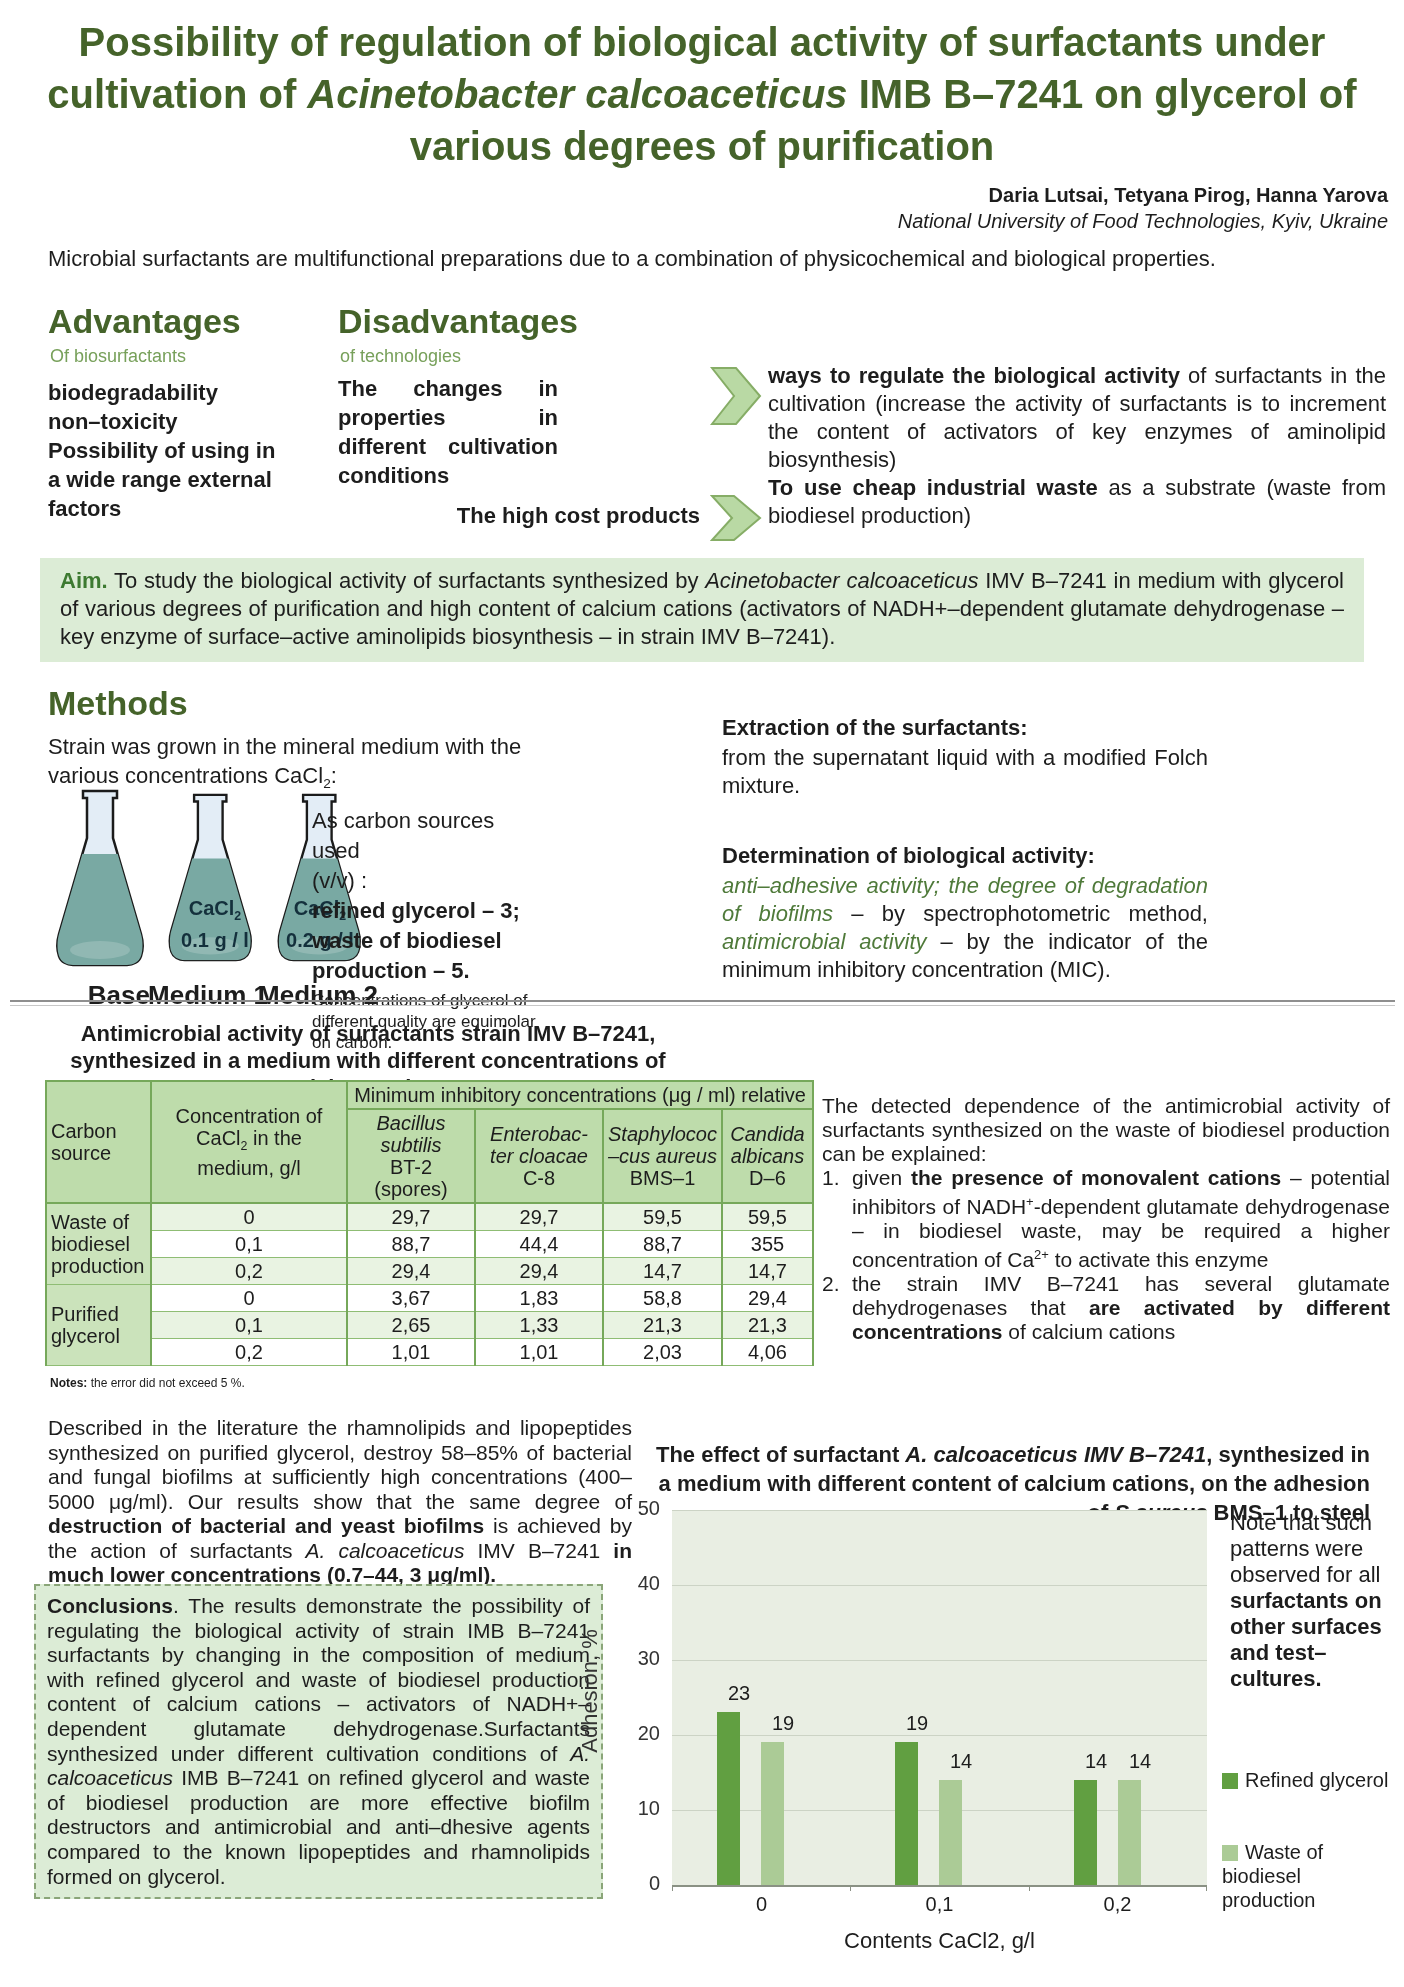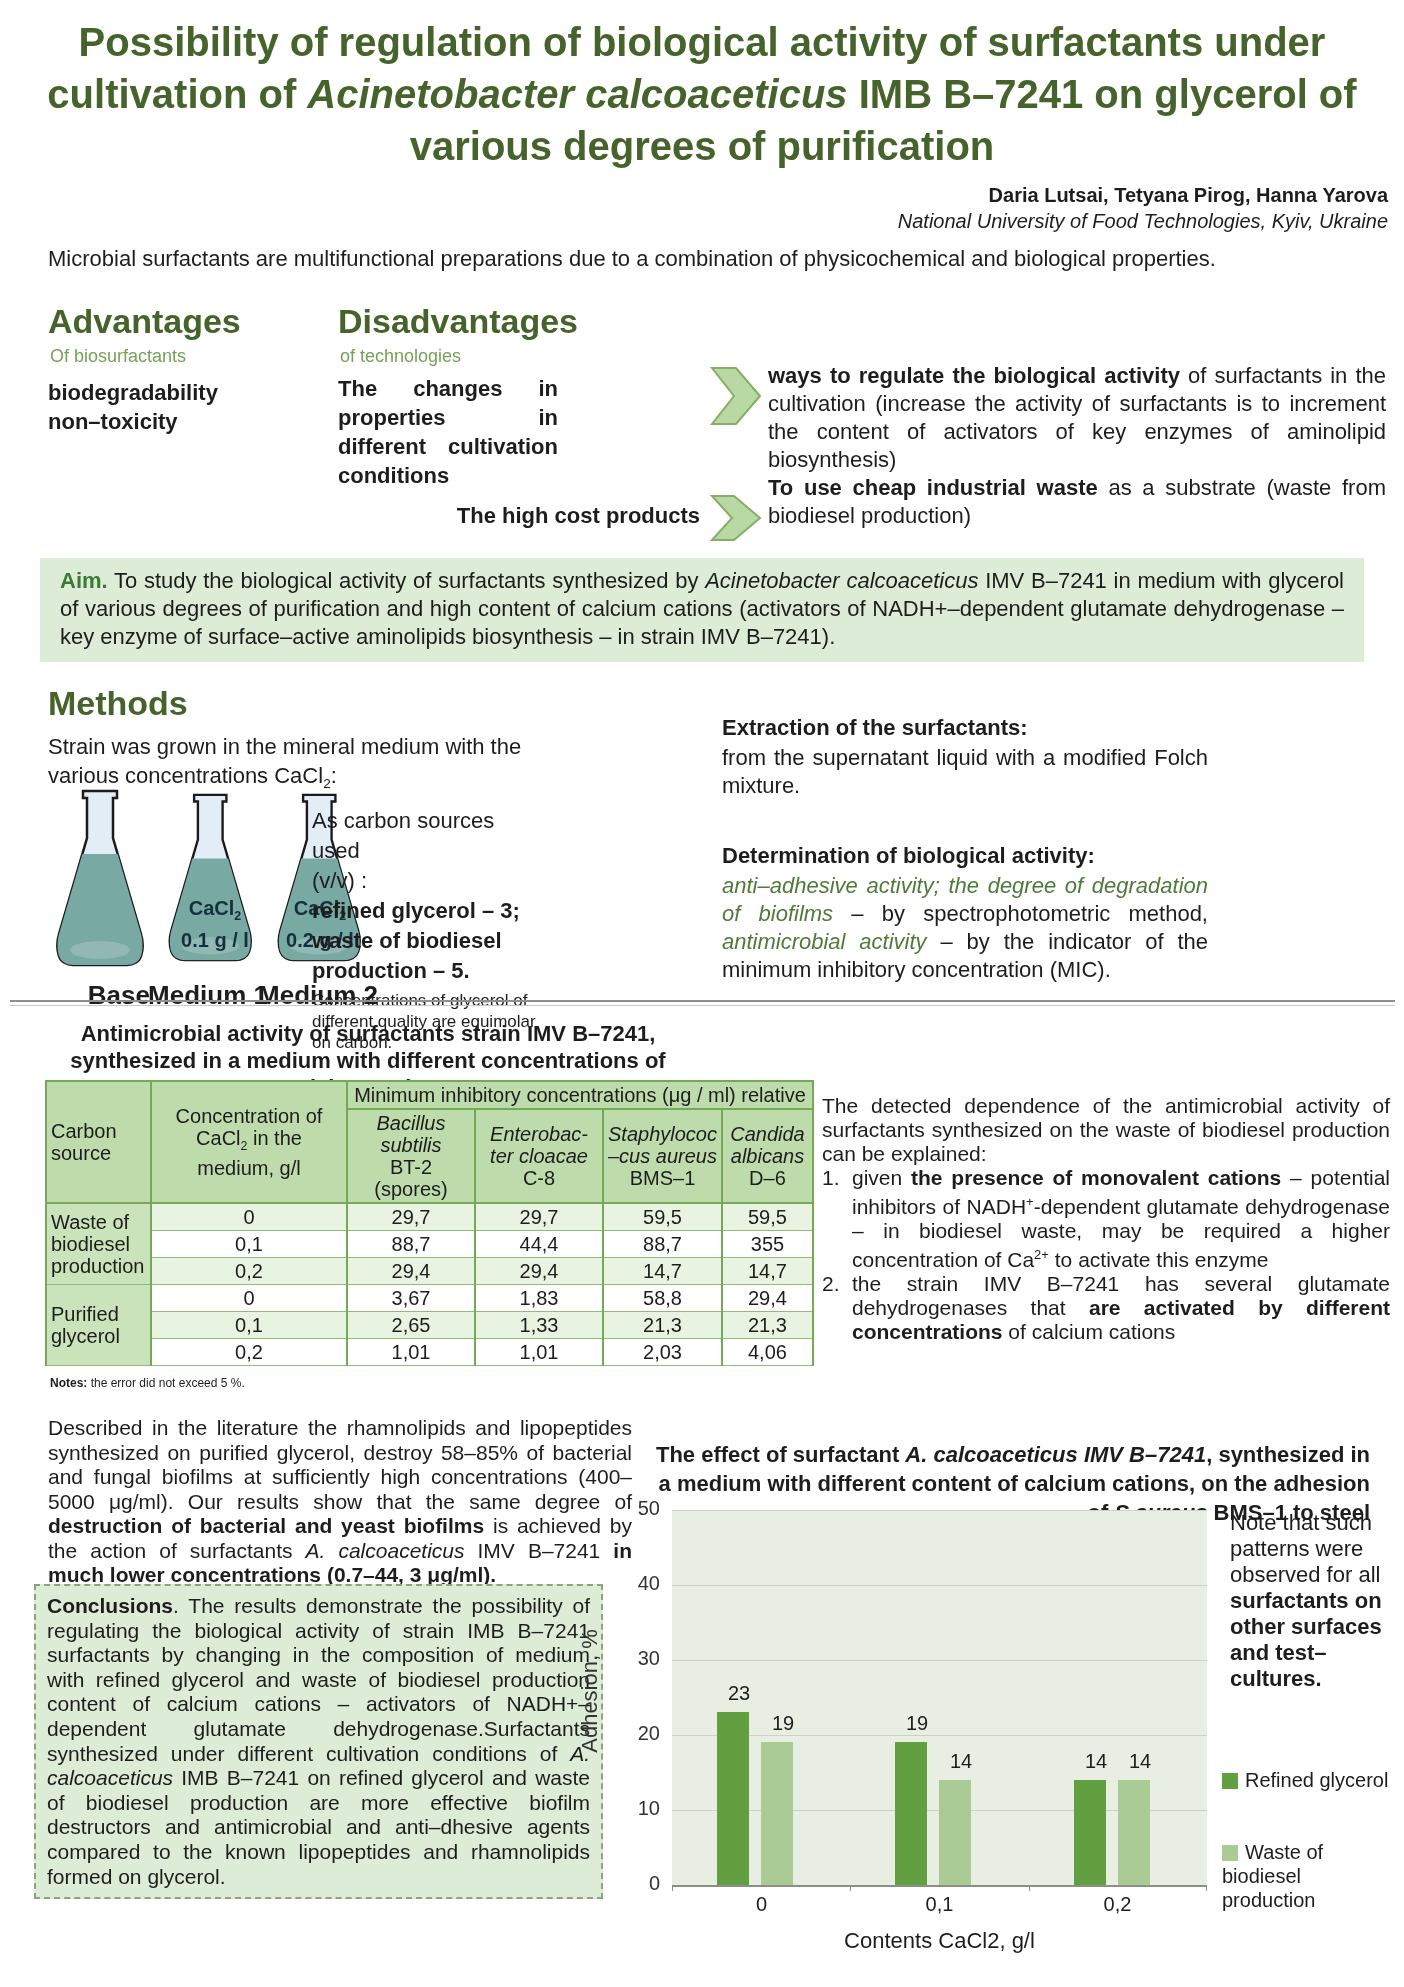--- a/index.html
+++ b/index.html
@@ -47,21 +47,21 @@
   .expl .li{display:flex;}
   .expl .n{width:30px;flex:none;}
   .described{top:1416px;left:48px;width:584px;font-size:21px;line-height:24.5px;text-align:justify;}
   .concl{top:1584px;left:34px;width:543px;background:#dcecd6;border:2px dashed #8aa578;
          padding:8px 11px;font-size:21px;line-height:24.6px;text-align:justify;}
   .chart-title{top:1402px;left:640px;width:730px;text-align:right;font-weight:bold;
                font-size:22px;line-height:29px;margin-top:38px;}
   .plot{top:1510px;left:672px;width:535px;height:375px;background:#e9eee3;
         border-bottom:2px solid #8a9184;}
   .grid{position:absolute;left:0;width:100%;height:1px;background:#ccd3c5;}
-  .bar{position:absolute;bottom:0;width:32px;}
+  .bar{position:absolute;bottom:0;width:23px;}
   .bar .val{position:absolute;top:-30px;left:-12px;width:68px;text-align:center;
             font-size:20px;color:#1d1d1d;}
   .s0{background:#619f41;}
   .s1{background:#abcb96;}
   .b00{left:45px;}.b01{left:89px;}.b10{left:223px;}.b11{left:267px;}.b20{left:402px;}.b21{left:446px;}
   .ytick{position:absolute;width:48px;text-align:right;font-size:20px;color:#333;}
   .xtick{position:absolute;top:1893px;width:179px;text-align:center;font-size:20px;}
   .xtitle{top:1928px;left:672px;width:535px;text-align:center;font-size:22px;}
   .ytitle{top:1678px;left:480px;width:220px;text-align:center;font-size:22px;
           transform:rotate(-90deg);color:#333;}
@@ -81,20 +81,21 @@
     <div class="i">National University of Food Technologies, Kyiv, Ukraine</div>
   </div>
 
   <div class="abs intro j">Microbial surfactants are multifunctional preparations due to a combination of physicochemical and biological properties.</div>
 
   <div class="abs sec-h" style="top:302px;left:48px;">Advantages</div>
   <div class="abs sec-sub" style="top:346px;left:50px;">Of biosurfactants</div>
   <div class="abs adv-items">
     <div>biodegradability</div>
     <div>non–toxicity</div>
+    <div>Possibility of using in a wide range external factors</div>
   </div>
 
   <div class="abs sec-h" style="top:302px;left:338px;">Disadvantages</div>
   <div class="abs sec-sub" style="top:346px;left:340px;">of technologies</div>
   <div class="abs dis-par">The changes in properties in different cultivation conditions</div>
   <div class="abs dis2">The high cost products</div>
 
   <svg class="abs" style="top:366px;left:710px;" width="52" height="60">
       <polygon points="2,2 26,2 50,30 26,58 2,58 24,30" fill="#b9d9a4" stroke="#86ad66" stroke-width="2"></polygon>
     </svg>

